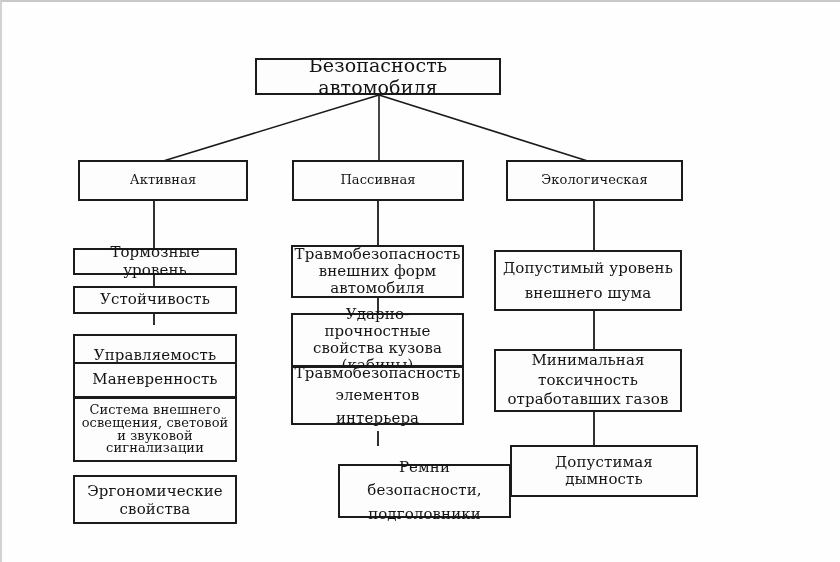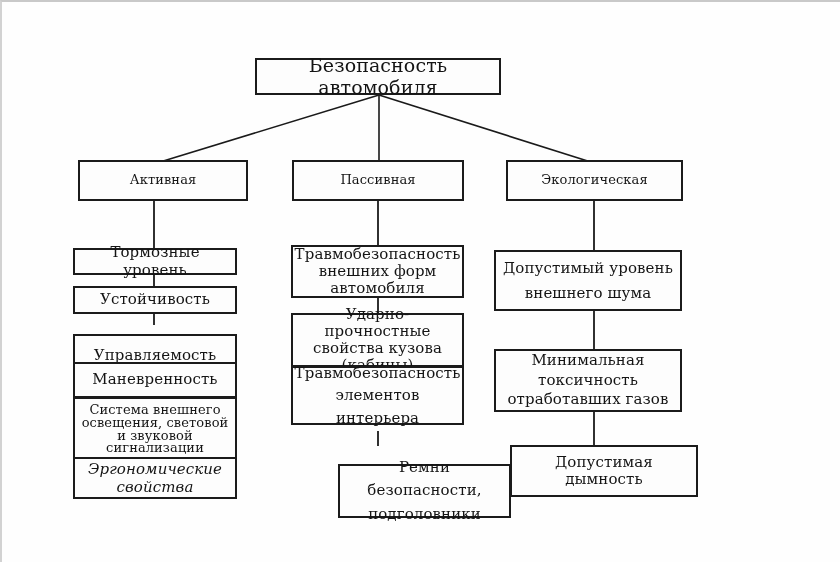--- a/index.html
+++ b/index.html
@@ -44,21 +44,21 @@
   #h1 { left:290px; width:172px; }
   #h2 { left:504px; width:177px; }
 
   
   .col-a { left:71px; width:164px; }
   #a0 { top:246px; height:27px; }
   #a1 { top:284px; height:28px; }
   #a2 { top:332px; height:44px; }
   #a3 { top:360px; height:36px; }
   #a4 { top:395px; height:65px; font-size:13px; line-height:0.98; padding:1px 2px; }
-  #a5 { top:455px; height:42px; line-height:1.2;font-style:italic; }
+  #a5 { top:473px; height:49px; line-height:1.2; }
 
   
   .col-p { left:289px; width:173px; }
   #p0 { top:243px; height:53px; }
   #p1 { top:311px; height:54px; }
   #p2 { top:364px; height:59px; line-height:1.5; }
   #p3 { top:462px; height:54px; line-height:1.55;margin-left:47px; }
 
   
   .col-e { left:492px; width:188px; }

